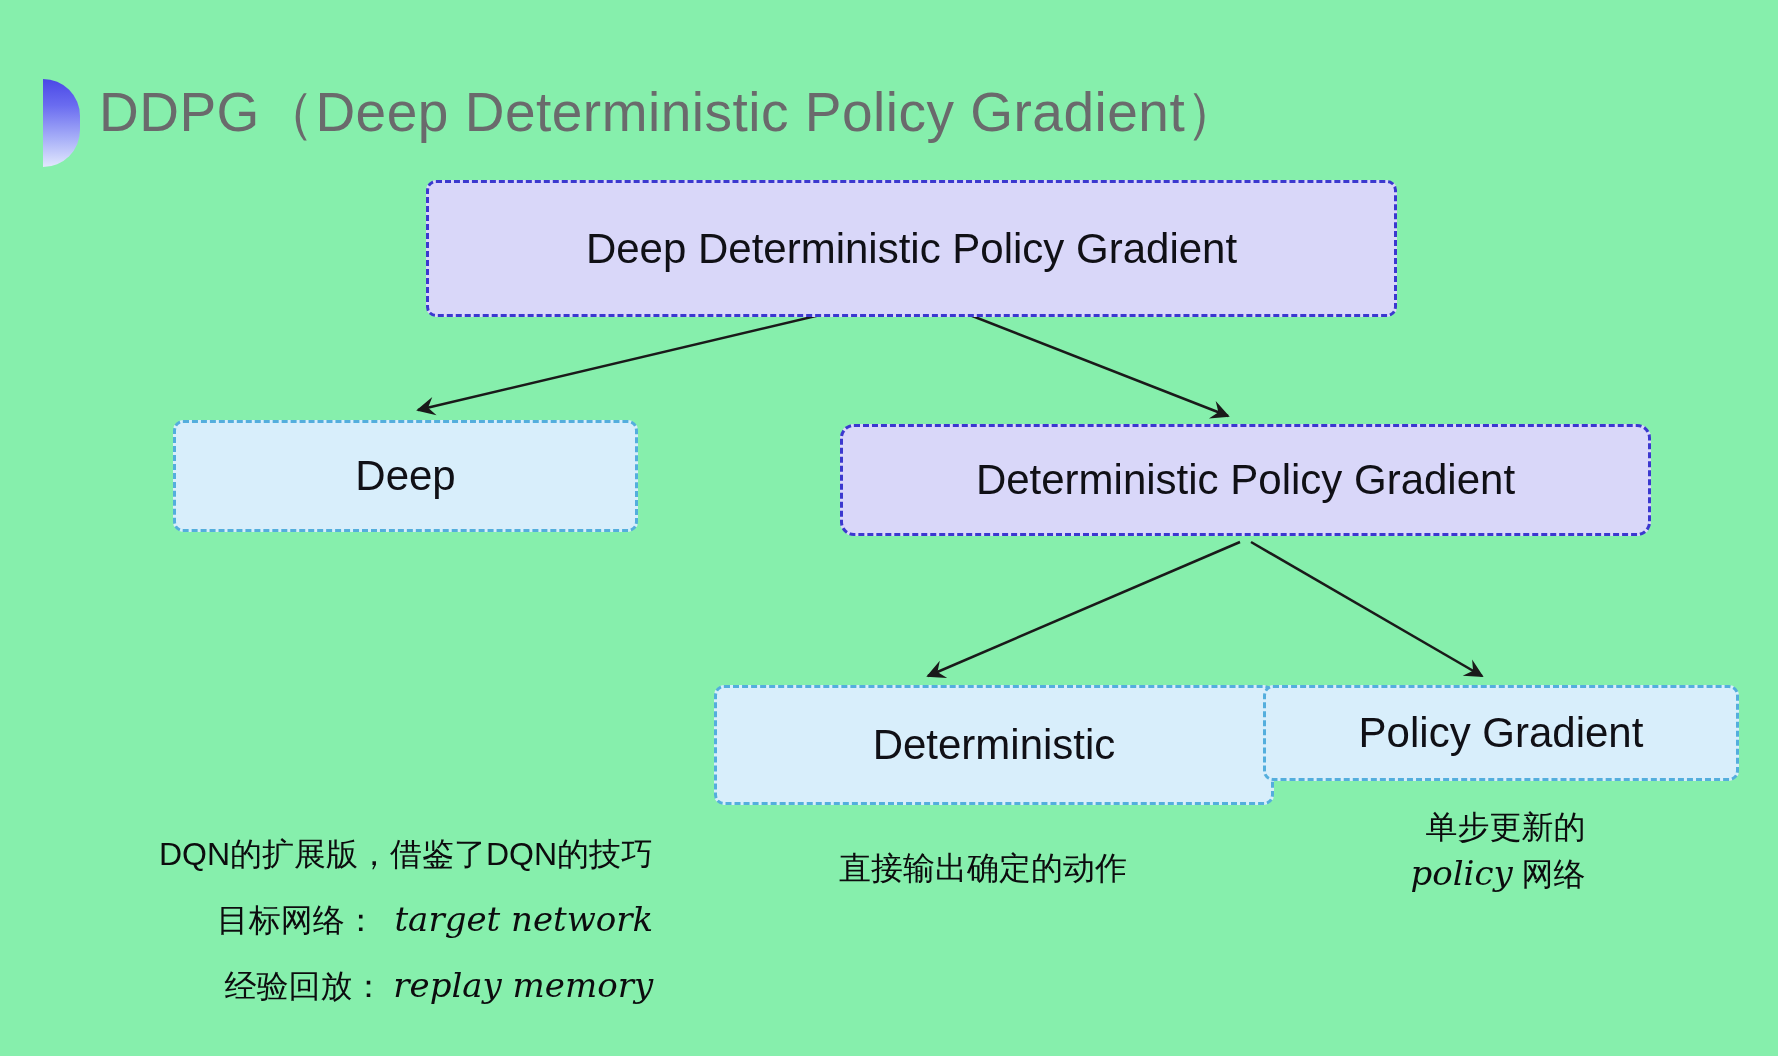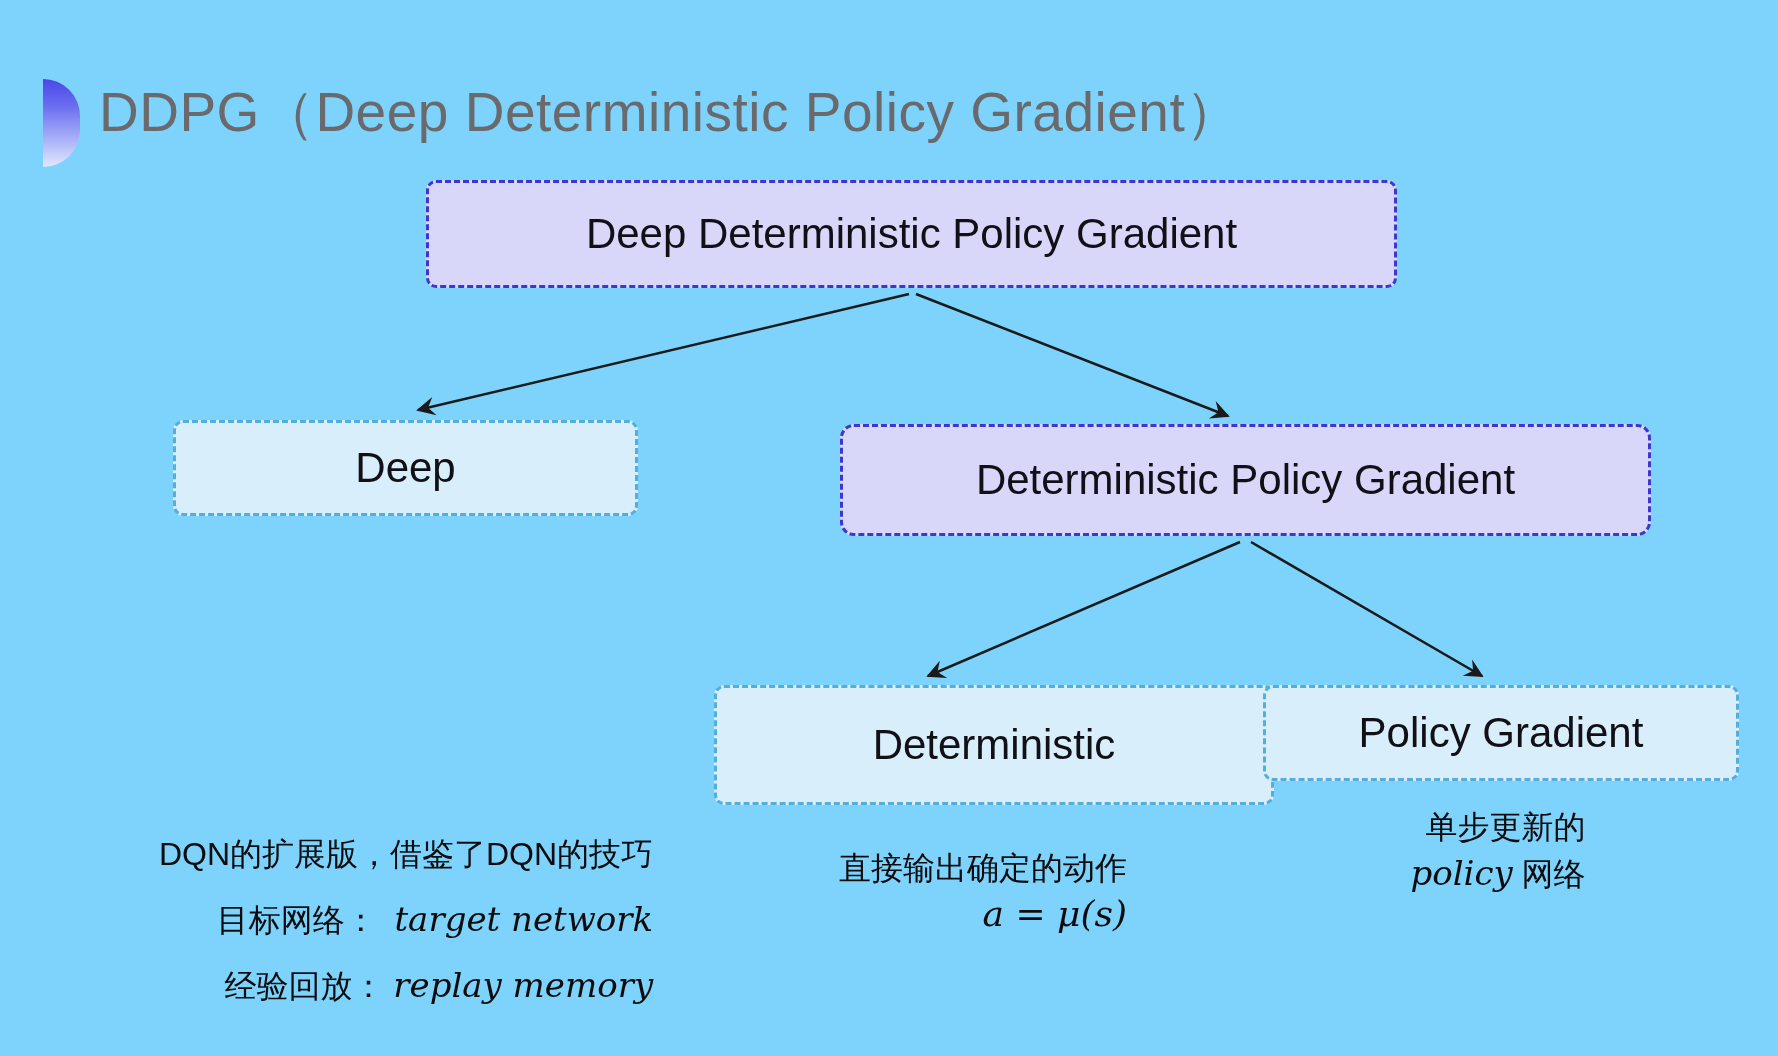--- a/index.html
+++ b/index.html
@@ -5,21 +5,21 @@
   html, body {
     margin: 0;
     padding: 0;
     background: #ffffff;
     font-family: "Liberation Sans", "DejaVu Sans", sans-serif;
   }
   .stage {
     position: relative;
     width: 1778px;
     height: 1056px;
-    background: #7dd3fc;
+    background: #86efac;
     overflow: hidden;
   }
 
   
   .title-icon {
     position: absolute;
     left: 43px;
     top: 79px;
     width: 37px;
     height: 88px;
@@ -50,22 +50,22 @@
     white-space: nowrap;
   }
   .node.purple {
     background: #d9d7f9;
     border: 3px dashed #3b38cf;
   }
   .node.cyan {
     background: #d8eefb;
     border: 3px dashed #54aedd;
   }
-  .node-root { left: 426px; top: 180px;  width: 971px; height: 108px; }
-  .node-deep { left: 173px; top: 420px;  width: 465px; height: 96px; }
+  .node-root { left: 426px; top: 180px;  width: 971px; height: 137px; }
+  .node-deep { left: 173px; top: 420px;  width: 465px; height: 112px; }
   .node-dpg  { left: 840px; top: 424px;  width: 811px; height: 112px; border-radius: 14px; }
   .node-det  { left: 714px; top: 685px;  width: 560px; height: 120px; }
   .node-pg   { left: 1263px; top: 685px; width: 476px; height: 96px; }
 
   
   .arrows {
     position: absolute;
     left: 0; top: 0;
     width: 1778px;
     height: 1056px;
@@ -130,21 +130,20 @@
   </div>
 
   <div class="annot annot-deep">
     <div class="annot-line">DQN的扩展版，借鉴了DQN的技巧</div>
     <div class="annot-line"><span>目标网络：</span>&nbsp;&nbsp;<span class="formula">target network</span></div>
     <div class="annot-line"><span>经验回放：</span>&nbsp;<span class="formula">replay memory</span></div>
   </div>
 
   <div class="annot annot-det">
     <div class="annot-line tight">直接输出确定的动作</div>
-    <div class="annot-line tight"><span class="formula formula-lg">a = μ(s)</span></div>
   </div>
 
   <div class="annot annot-pg">
     <div class="annot-line tight">单步更新的</div>
     <div class="annot-line tight"><span class="formula">policy</span><span> 网络</span></div>
   </div>
 
 </div>
 
 </body></html>

